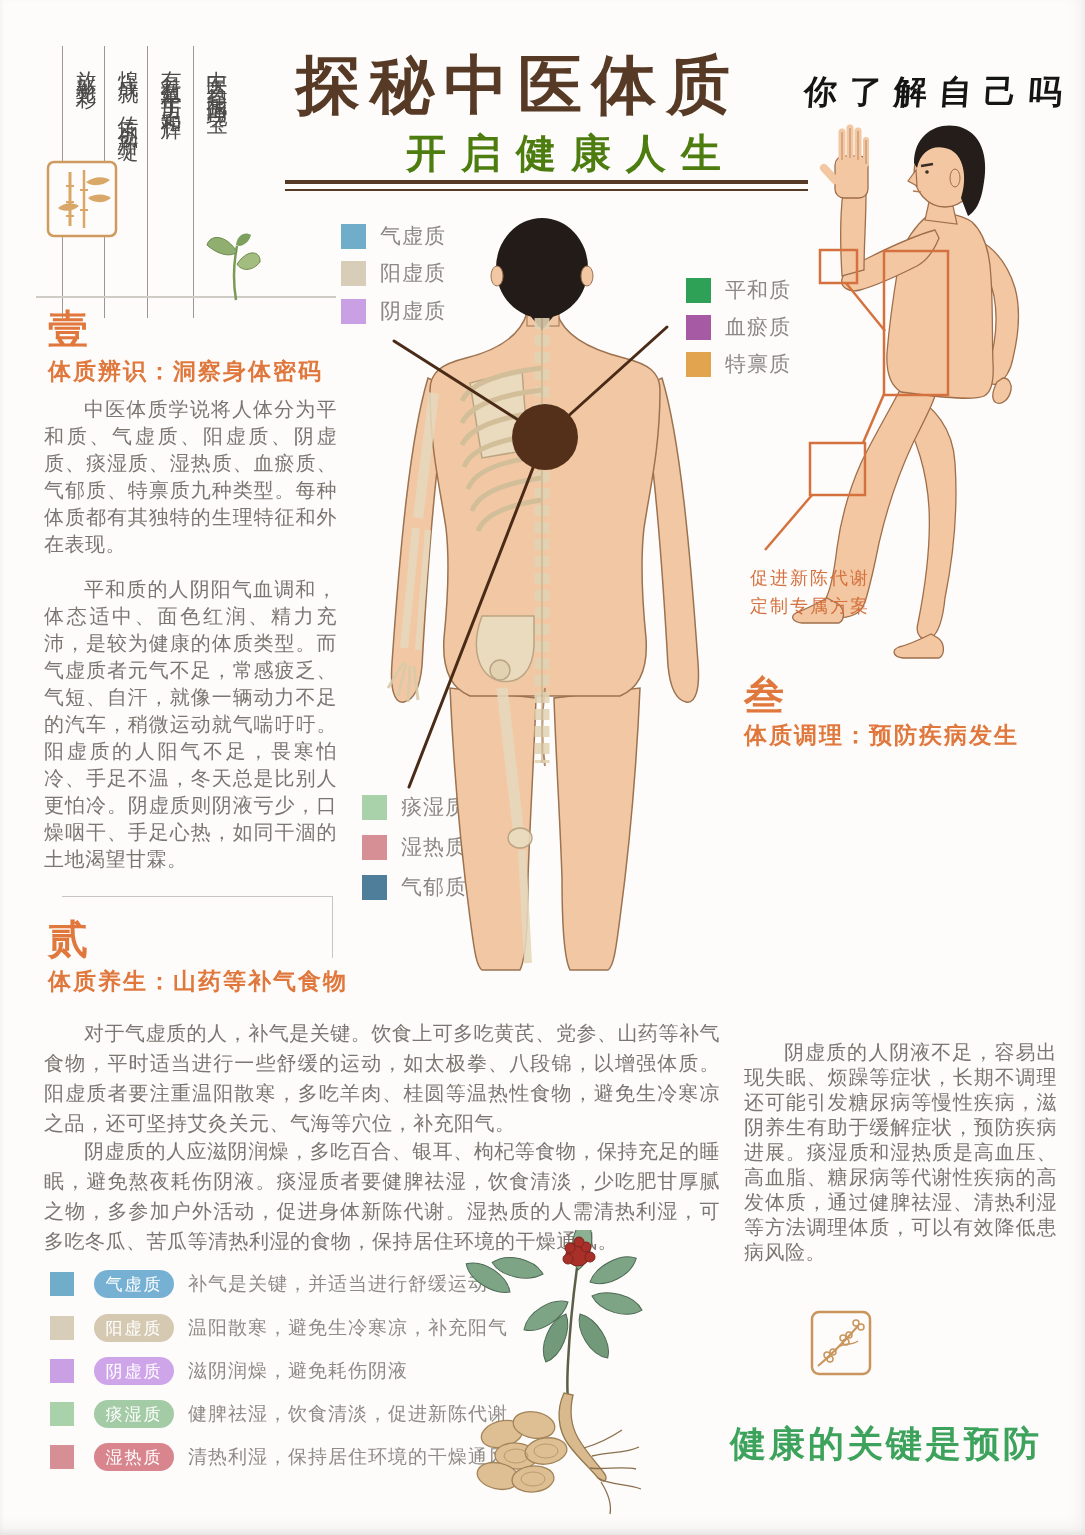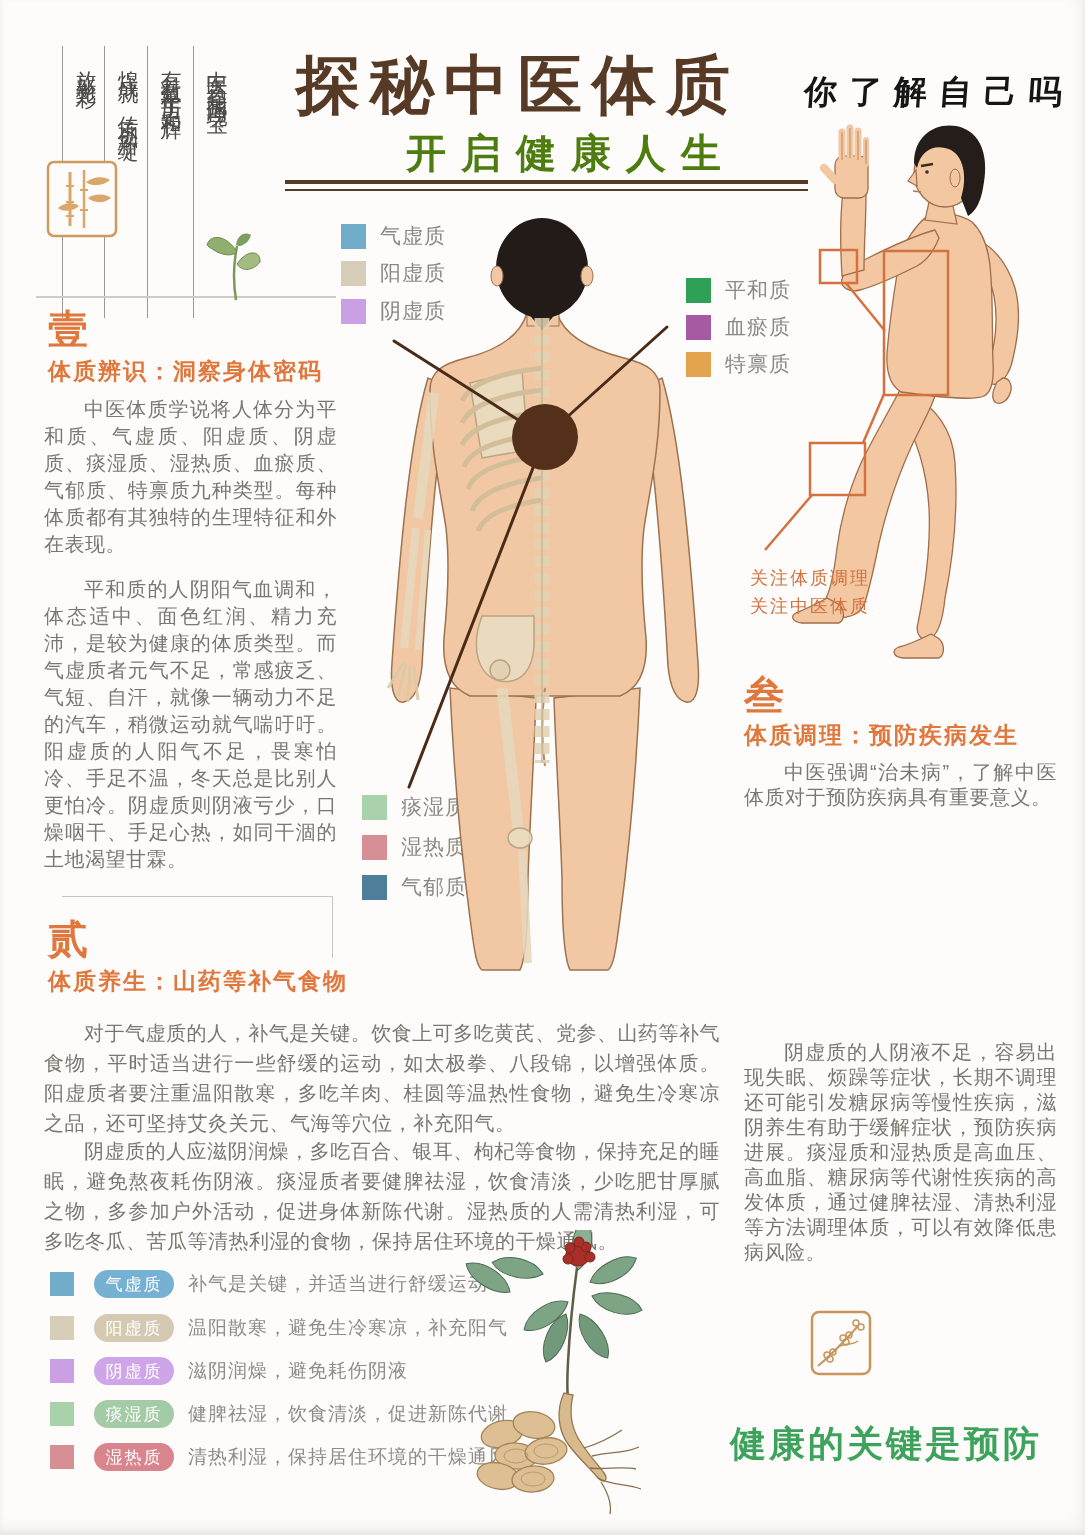--- a/index.html
+++ b/index.html
@@ -230,39 +230,38 @@
       <rect x="820" y="250" width="37" height="33"></rect>
       <rect x="884" y="251" width="64" height="144"></rect>
       <rect x="810" y="443" width="55" height="52"></rect>
       <line x1="846" y1="283" x2="885" y2="331"></line>
       <line x1="884" y1="394" x2="863" y2="443"></line>
       <line x1="812" y1="495" x2="765" y2="550"></line>
     </g>
   </svg>
 
   <div class="fig-note">
-    <div>关注体质调理</div>
-    <div>关注中医体质</div>
+    <div>促进新陈代谢</div>
+    <div>定制专属方案</div>
   </div>
 
   <div class="num" style="left:48px;top:302px">壹</div>
   <div class="sec-heading" style="left:48px;top:356px">体质辨识：洞察身体密码</div>
   <div class="body-text s1 indent" style="top:396px">中医体质学说将人体分为平和质、气虚质、阳虚质、阴虚质、痰湿质、湿热质、血瘀质、气郁质、特禀质九种类型。每种体质都有其独特的生理特征和外在表现。</div>
   <div class="body-text s1 indent" style="top:576px">平和质的人阴阳气血调和，体态适中、面色红润、精力充沛，是较为健康的体质类型。而气虚质者元气不足，常感疲乏、气短、自汗，就像一辆动力不足的汽车，稍微运动就气喘吁吁。阳虚质的人阳气不足，畏寒怕冷、手足不温，冬天总是比别人更怕冷。阴虚质则阴液亏少，口燥咽干、手足心热，如同干涸的土地渴望甘霖。</div>
 
   <div class="bracket2-top"></div>
   <div class="bracket2-right"></div>
   <div class="num" style="left:48px;top:912px">贰</div>
   <div class="sec-heading" style="left:48px;top:966px">体质养生：山药等补气食物</div>
   <div class="body-text s2 indent" style="top:1018px">对于气虚质的人，补气是关键。饮食上可多吃黄芪、党参、山药等补气食物，平时适当进行一些舒缓的运动，如太极拳、八段锦，以增强体质。阳虚质者要注重温阳散寒，多吃羊肉、桂圆等温热性食物，避免生冷寒凉之品，还可坚持艾灸关元、气海等穴位，补充阳气。</div>
   <div class="body-text s2 indent" style="top:1136px">阴虚质的人应滋阴润燥，多吃百合、银耳、枸杞等食物，保持充足的睡眠，避免熬夜耗伤阴液。痰湿质者要健脾祛湿，饮食清淡，少吃肥甘厚腻之物，多参加户外活动，促进身体新陈代谢。湿热质的人需清热利湿，可多吃冬瓜、苦瓜等清热利湿的食物，保持居住环境的干燥通风。</div>
 
   <div class="num" style="left:744px;top:668px">叁</div>
   <div class="sec-heading" style="left:744px;top:720px">体质调理：预防疾病发生</div>
-  <div class="body-text s3 indent" style="top:760px">中医强调“治未病”，了解中医体质对于预防疾病具有重要意义。</div>
   <div class="body-text s3 indent" style="top:1040px">阴虚质的人阴液不足，容易出现失眠、烦躁等症状，长期不调理还可能引发糖尿病等慢性疾病，滋阴养生有助于缓解症状，预防疾病进展。痰湿质和湿热质是高血压、高血脂、糖尿病等代谢性疾病的高发体质，通过健脾祛湿、清热利湿等方法调理体质，可以有效降低患病风险。</div>
 
   <div class="tip-row" style="top:1270px">
     <div class="tip-sq" style="background-color: rgb(111, 173, 201);"></div>
     <div class="pill" style="background-color: rgb(118, 177, 211);">气虚质</div>
     <div class="tip-desc">补气是关键，并适当进行舒缓运动</div>
   </div>
   <div class="tip-row" style="top:1314px">
     <div class="tip-sq" style="background-color: rgb(216, 205, 185);"></div>
     <div class="pill" style="background-color: rgb(213, 201, 178);">阳虚质</div>

